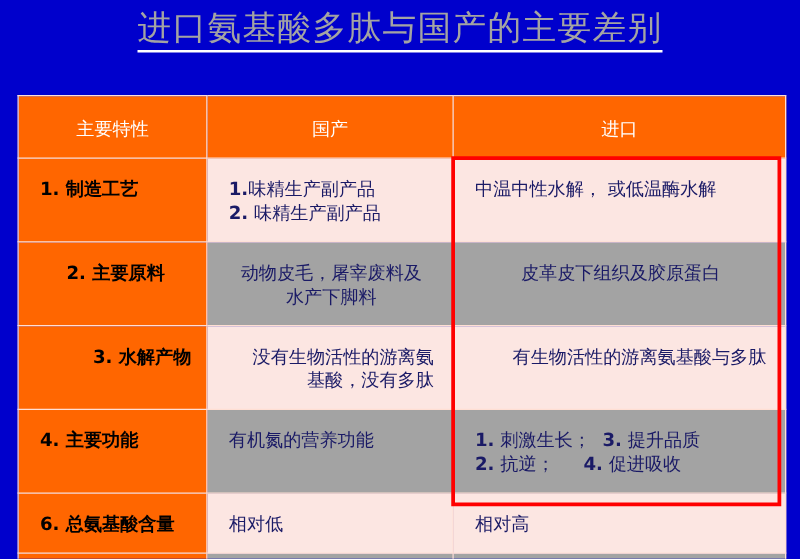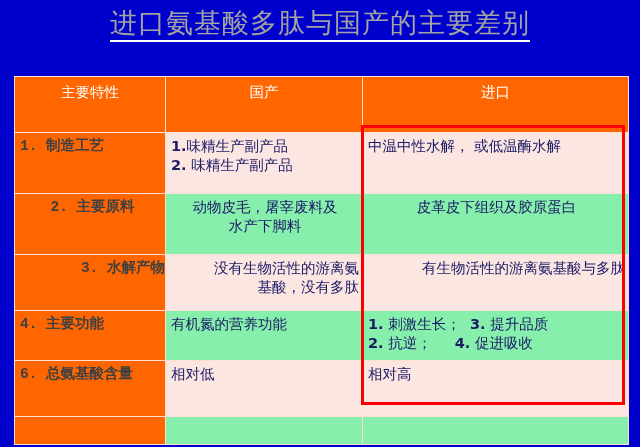--- a/index.html
+++ b/index.html
@@ -53,58 +53,57 @@
     table-layout: fixed;
     width: 614px;
     height: 369px;
   }
   table.main col.c1 { width: 151px; }
   table.main col.c2 { width: 197px; }
   table.main col.c3 { width: 266px; }
 
   table.main td {
     vertical-align: top;
-    padding: 0;
+    padding: 12px;
     border: 1px solid #FFDFD4;
     font-size: 14.5px;
     line-height: 19px;
   }
 
   
   .hdr td {
     background: #FF6600;
     color: #FFFFFF;
     text-align: center;
     font-size: 18px;
     font-family: "DejaVu Serif", "Liberation Serif", serif;
     border: 1px solid #FFD7C8;
     vertical-align: top;
   }
   .hdr .cellpad { padding: 6px 4px 0 4px; }
 
   
   td.lab {
     background: #FF6600;
-    color: #404040;
+    color: #000000;
     font-weight: bold;
     border-color: #FFD7C8;
-    font-family: Liberation Mono, monospace;
   }
   td.lab .cellpad { padding: 4px 0 0 5px; }
   td.lab .num { font-weight: bold; }
   td.lab .txt { font-weight: bold; }
 
   
   td.dat {
     color: #1A1A66;
     border-color: #FFFFFF;
   }
   td.dat .cellpad { padding: 4px 3px 0 5px; }
   td.dat.shadeA { background: #FCE6E2; }
-  td.dat.shadeB { background: #86efac; }
+  td.dat.shadeB { background: #a3a3a3; }
 
   .b { font-weight: bold; }
 
   
   .redbox {
     position: absolute;
     left: 361px;
     top: 125px;
     width: 264px;
     height: 280px;

